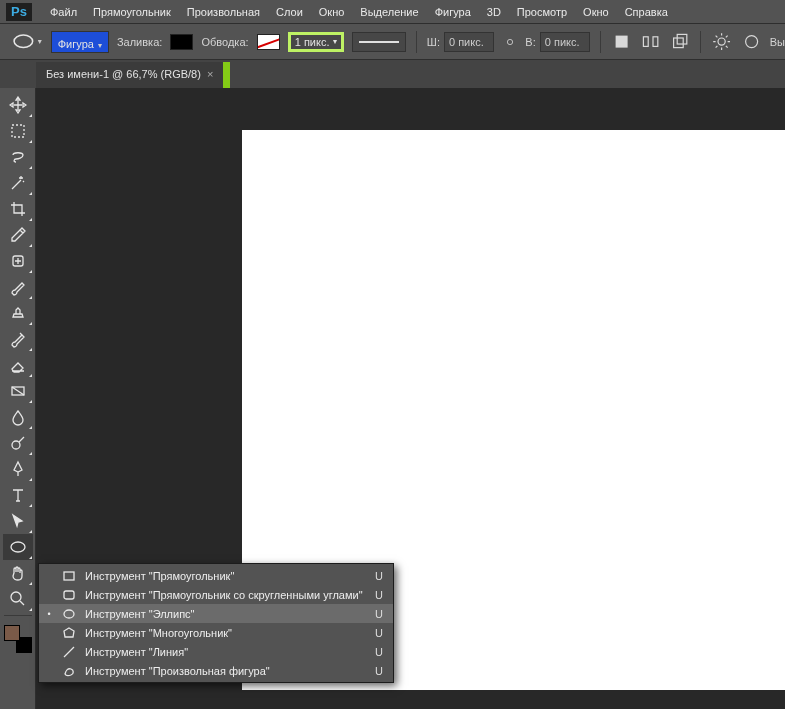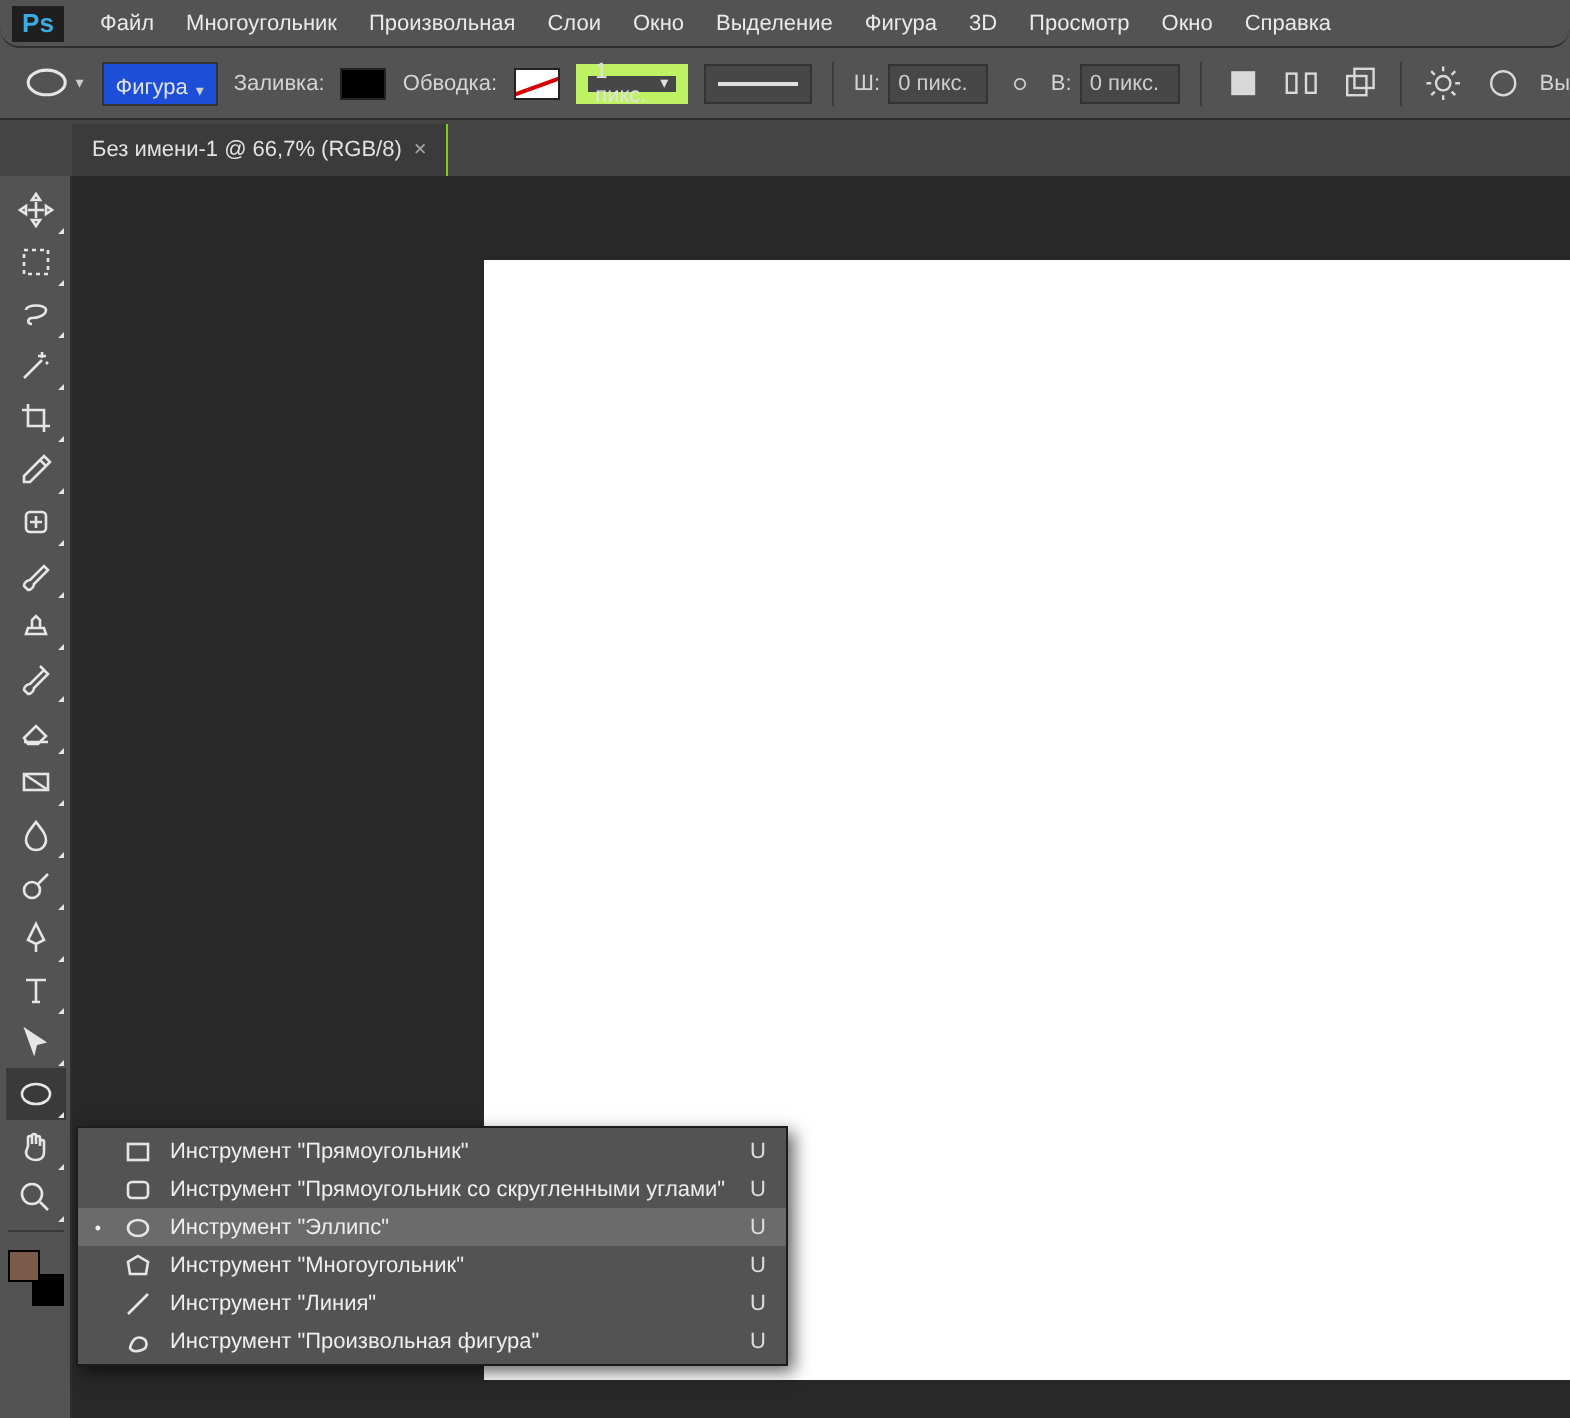--- a/index.html
+++ b/index.html
@@ -8,21 +8,20 @@
     background: #535353;
     font-family: Arial, Helvetica, sans-serif;
     font-size: 11px; color: #e2e2e2;
     overflow: hidden; position: relative;
   }
   
   .menubar {
     height: 24px; background: #535353;
     display: flex; align-items: center; padding-left: 6px;
     border-bottom: 1px solid #2e2e2e;
-    border-radius: 10px;
   }
   .ps-logo {
     width: 26px; height: 18px; background: #1f1f1f;
     color: #3cabe1; font-weight: bold; font-size: 13px;
     display: flex; align-items: center; justify-content: center;
     margin-right: 10px;
   }
   .menu-item { padding: 4px 8px; color: #eaeaea; cursor: default; text-align: center; }
   
   .optbar {
@@ -39,21 +38,21 @@
     border: 1px solid #333; padding: 2px 6px; height: 22px;
     font-size: 11px; gap: 4px;
   }
   .opt-dd .chev { font-size: 8px; color:#ccc;}
   .opt-label { color: #d4d4d4; font-size: 11px; }
   .swatch { width: 24px; height: 16px; background: #000; border:1px solid #222;}
   .swatch.stroke { background: #fff; position: relative; overflow:hidden;}
   .swatch.stroke::after { content:""; position:absolute; left:-3px; top:6px; width:34px; height:2px; background:#d60000; transform:rotate(-20deg);}
   .strokewidth {
     width: 58px; height: 20px; background:#474747;
-    border:6px solid #bef264; display:flex; align-items:center;
+    border:3px solid #bef264; display:flex; align-items:center;
     padding:0 4px; justify-content:space-between;
   }
   .strokewidth .chev { font-size:8px;}
   .stroke-style {
     width: 56px; height: 20px; background: #474747; border:1px solid #333;
     display:flex; align-items:center; justify-content:center;
   }
   .stroke-style .line { width:40px; height:2px; background:#e0e0e0;}
   .wh-group { display:flex; align-items:center; gap:4px;}
   .wh-field {
@@ -61,22 +60,22 @@
     display:flex; align-items:center; padding:0 4px; color:#ccc;
   }
   .link-icon { width:16px; height:16px; color:#bbb; display:flex; align-items:center; justify-content:center;}
   .opt-btn { width:22px; height:22px; display:flex; align-items:center; justify-content:center; border:1px solid transparent;}
   .opt-div { width:1px; height:22px; background:#3a3a3a; margin:0 2px;}
 
   
   .tabbar { height: 28px; background: #444; display:flex; align-items:flex-end;}
   .tab {
     height: 26px; background: #3b3b3b; padding: 6px 10px;
-    display:flex; align-items:center; gap:6px; font-size:11px;
-    border-right:1px solid #84cc16;
+    display:flex; align-items:flex-start; gap:6px; font-size:11px;
+    border-right:7px solid #84cc16;
   }
   .tab .close { color:#aaa; cursor:pointer; }
   .ruler-corner {
     width: 36px; height: 28px; background: #444;
     font-size: 8px; color: #ccc; padding: 2px;
   }
 
   
   .workspace {
     display: flex; height: calc(709px - 24px - 36px - 28px);
@@ -128,21 +127,21 @@
   .fly-row .ic svg { width:14px; height:14px; fill:none; stroke:#e6e6e6; stroke-width:1.3;}
   .fly-row .lbl { flex:1; color:#eee; font-size:11px;}
   .fly-row .key { color:#ddd; font-size:11px;}
 </style>
 </head>
 <body>
 
 <div class="menubar">
   <div class="ps-logo">Ps</div>
   <div class="menu-item">Файл</div>
-  <div class="menu-item">Многоугольник</div>
+  <div class="menu-item">Прямоугольник</div>
   <div class="menu-item">Произвольная</div>
   <div class="menu-item">Слои</div>
   <div class="menu-item">Окно</div>
   <div class="menu-item">Выделение</div>
   <div class="menu-item">Фигура</div>
   <div class="menu-item">3D</div>
   <div class="menu-item">Просмотр</div>
   <div class="menu-item">Окно</div>
   <div class="menu-item">Справка</div>
 </div>

